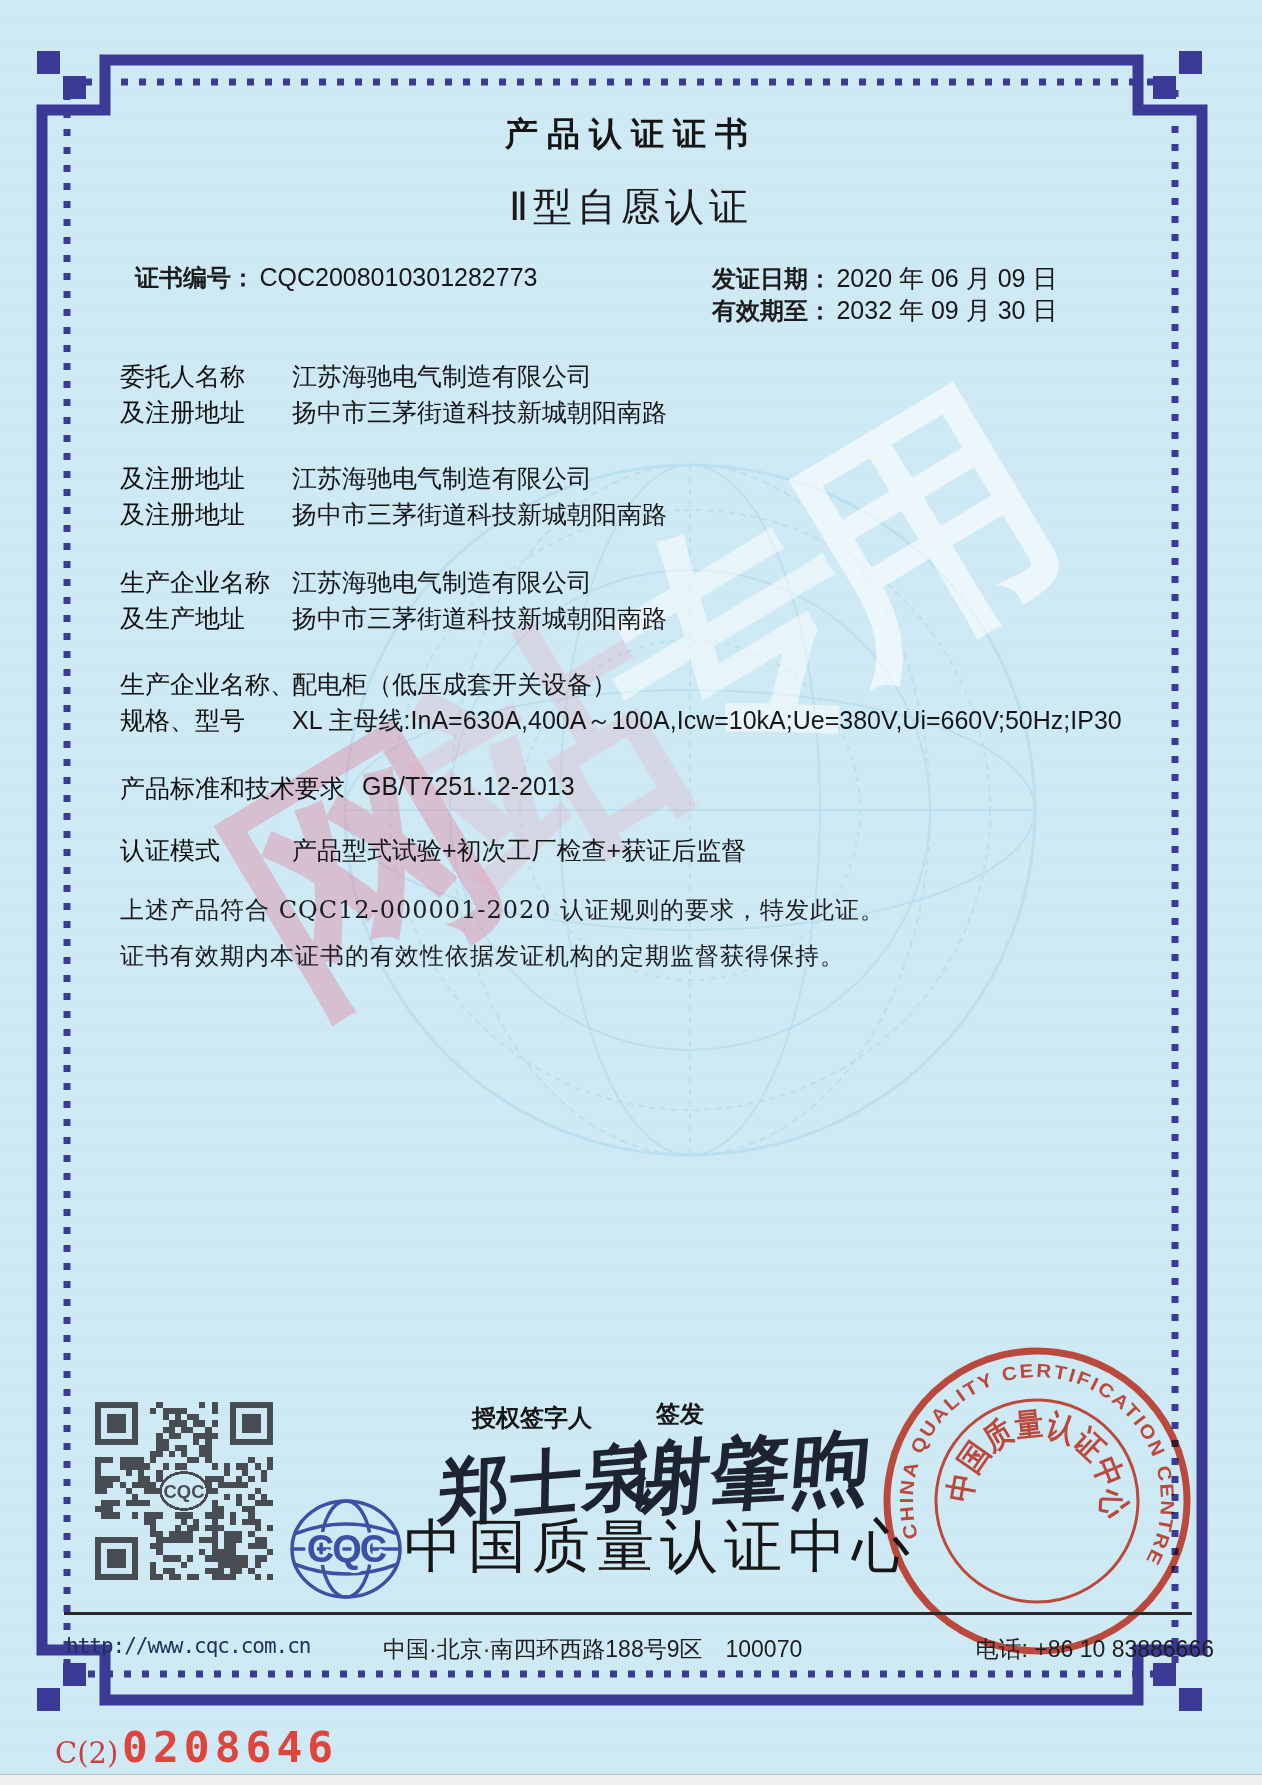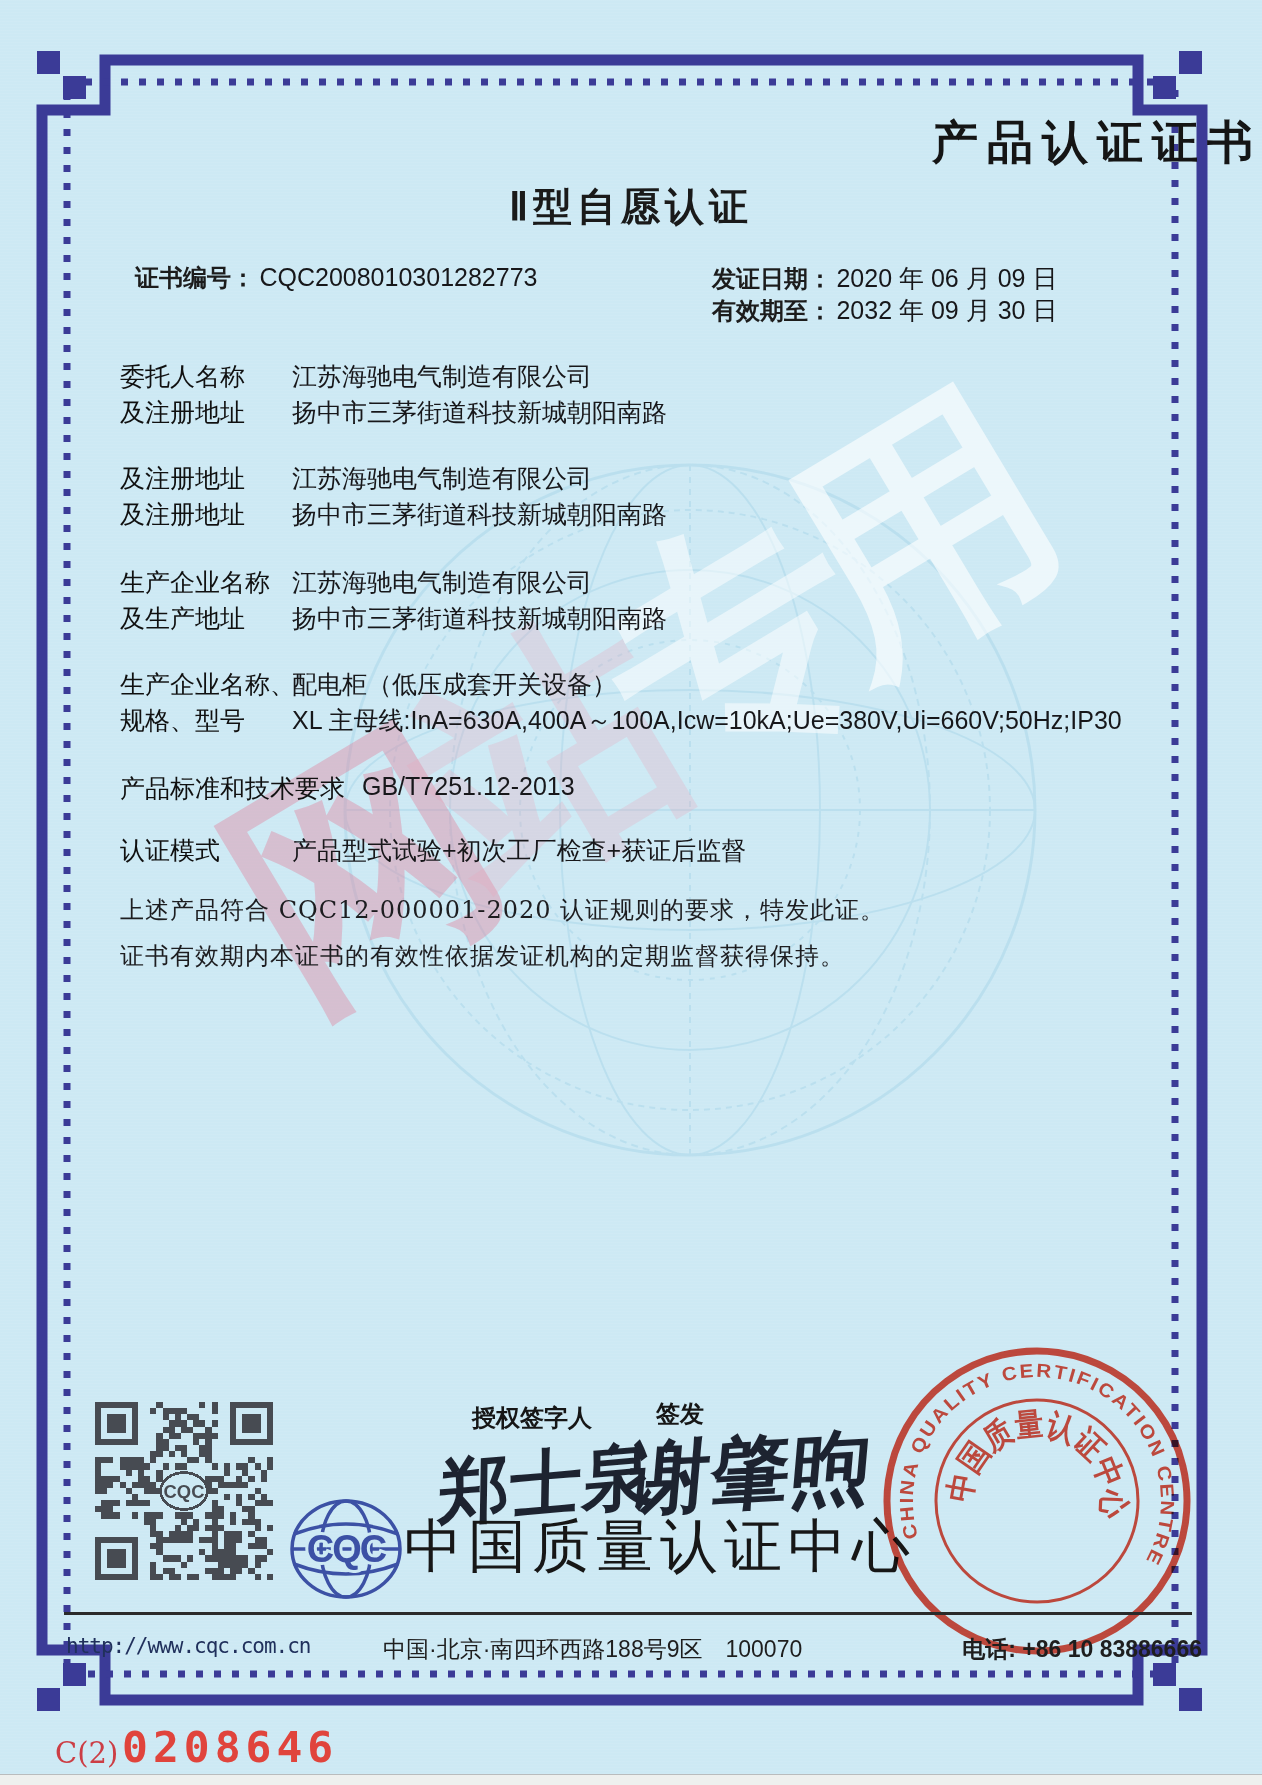--- a/index.html
+++ b/index.html
@@ -24,22 +24,22 @@
     display:flex;align-items:center;justify-content:center;
     font-weight:bold;font-size:252px;letter-spacing:-34px;
     pointer-events:none;white-space:nowrap;
   }
   .watermark span{display:inline-block;}
   .wm1{color:rgba(224,128,155,.40);}
   .wm2{color:rgba(233,166,188,.28);}
   .wm3{color:rgba(255,255,255,.52);}
   .wm4{color:rgba(255,255,255,.62);}
   
-  .title{left:0;top:112px;width:100%;text-align:right;font-size:46px;font-weight:bold;letter-spacing:9px;color:#151515;}
-  .subtitle{left:0;top:180px;width:100%;text-align:center;font-size:39px;font-weight:700;letter-spacing:5px;color:#1a1a1a;}
+  .title{left:0;top:112px;width:100%;text-align:center;font-size:33px;font-weight:bold;letter-spacing:9px;color:#151515;}
+  .subtitle{left:0;top:180px;width:100%;text-align:center;font-size:39px;font-weight:400;letter-spacing:5px;color:#1a1a1a;}
   
   .meta-label{font-family:Liberation Serif, serif;font-weight:bold;font-size:24px;color:#1c1c1c;}
   .meta-value{font-size:25px;color:#17171a;}
   .cert-no{left:135px;top:262px;white-space:nowrap;}
   .issue-date{left:712px;top:262px;white-space:nowrap;}
   .valid-until{left:712px;top:294px;white-space:nowrap;}
   
   .flabel{position:absolute;left:120px;font-size:25px;font-weight:normal;color:#101010;white-space:nowrap;}
   .fvalue{position:absolute;left:292px;font-size:25px;color:#17171a;white-space:nowrap;}
   
@@ -53,21 +53,21 @@
   .sig2{left:630px;top:1420px;font-size:80px;transform:rotate(-3deg) skewX(-8deg);}
   
   .org-name{left:404px;top:1508px;font-size:58px;letter-spacing:6px;font-weight:500;color:#171717;white-space:nowrap;}
   
   .stamp{position:absolute;left:872px;top:1336px;opacity:.92;mix-blend-mode:multiply;}
   
   .footer-line{left:64px;top:1612px;width:1128px;height:3px;background:#2a2a2a;}
   .footer-text{position:absolute;top:1634px;font-size:23px;color:#1e1e1e;white-space:nowrap;}
   .f-url{left:66px;color:#20305c;font-family:"DejaVu Sans Mono", monospace;font-size:21px;letter-spacing:-1px;}
   .f-addr{left:383px;width:630px;text-align:left;}
-  .f-phone{right:60px;font-weight:bold;}
+  .f-phone{right:48px;}
   
   .serial-prefix{left:55px;top:1736px;font-family:"DejaVu Serif", serif;font-size:29px;color:#cc3e45;}
   .serial-number{left:122px;top:1722px;font-family:"DejaVu Sans Mono", monospace;font-weight:bold;font-size:43px;letter-spacing:5px;color:#e0443c;}
   .bottom-strip{left:0;top:1774px;width:1262px;height:11px;background:#eef0ee;border-top:1px solid #b9bcbd;}
   
   .qr{position:absolute;left:95px;top:1402px;}
 </style>
 </head>
 <body>
 

